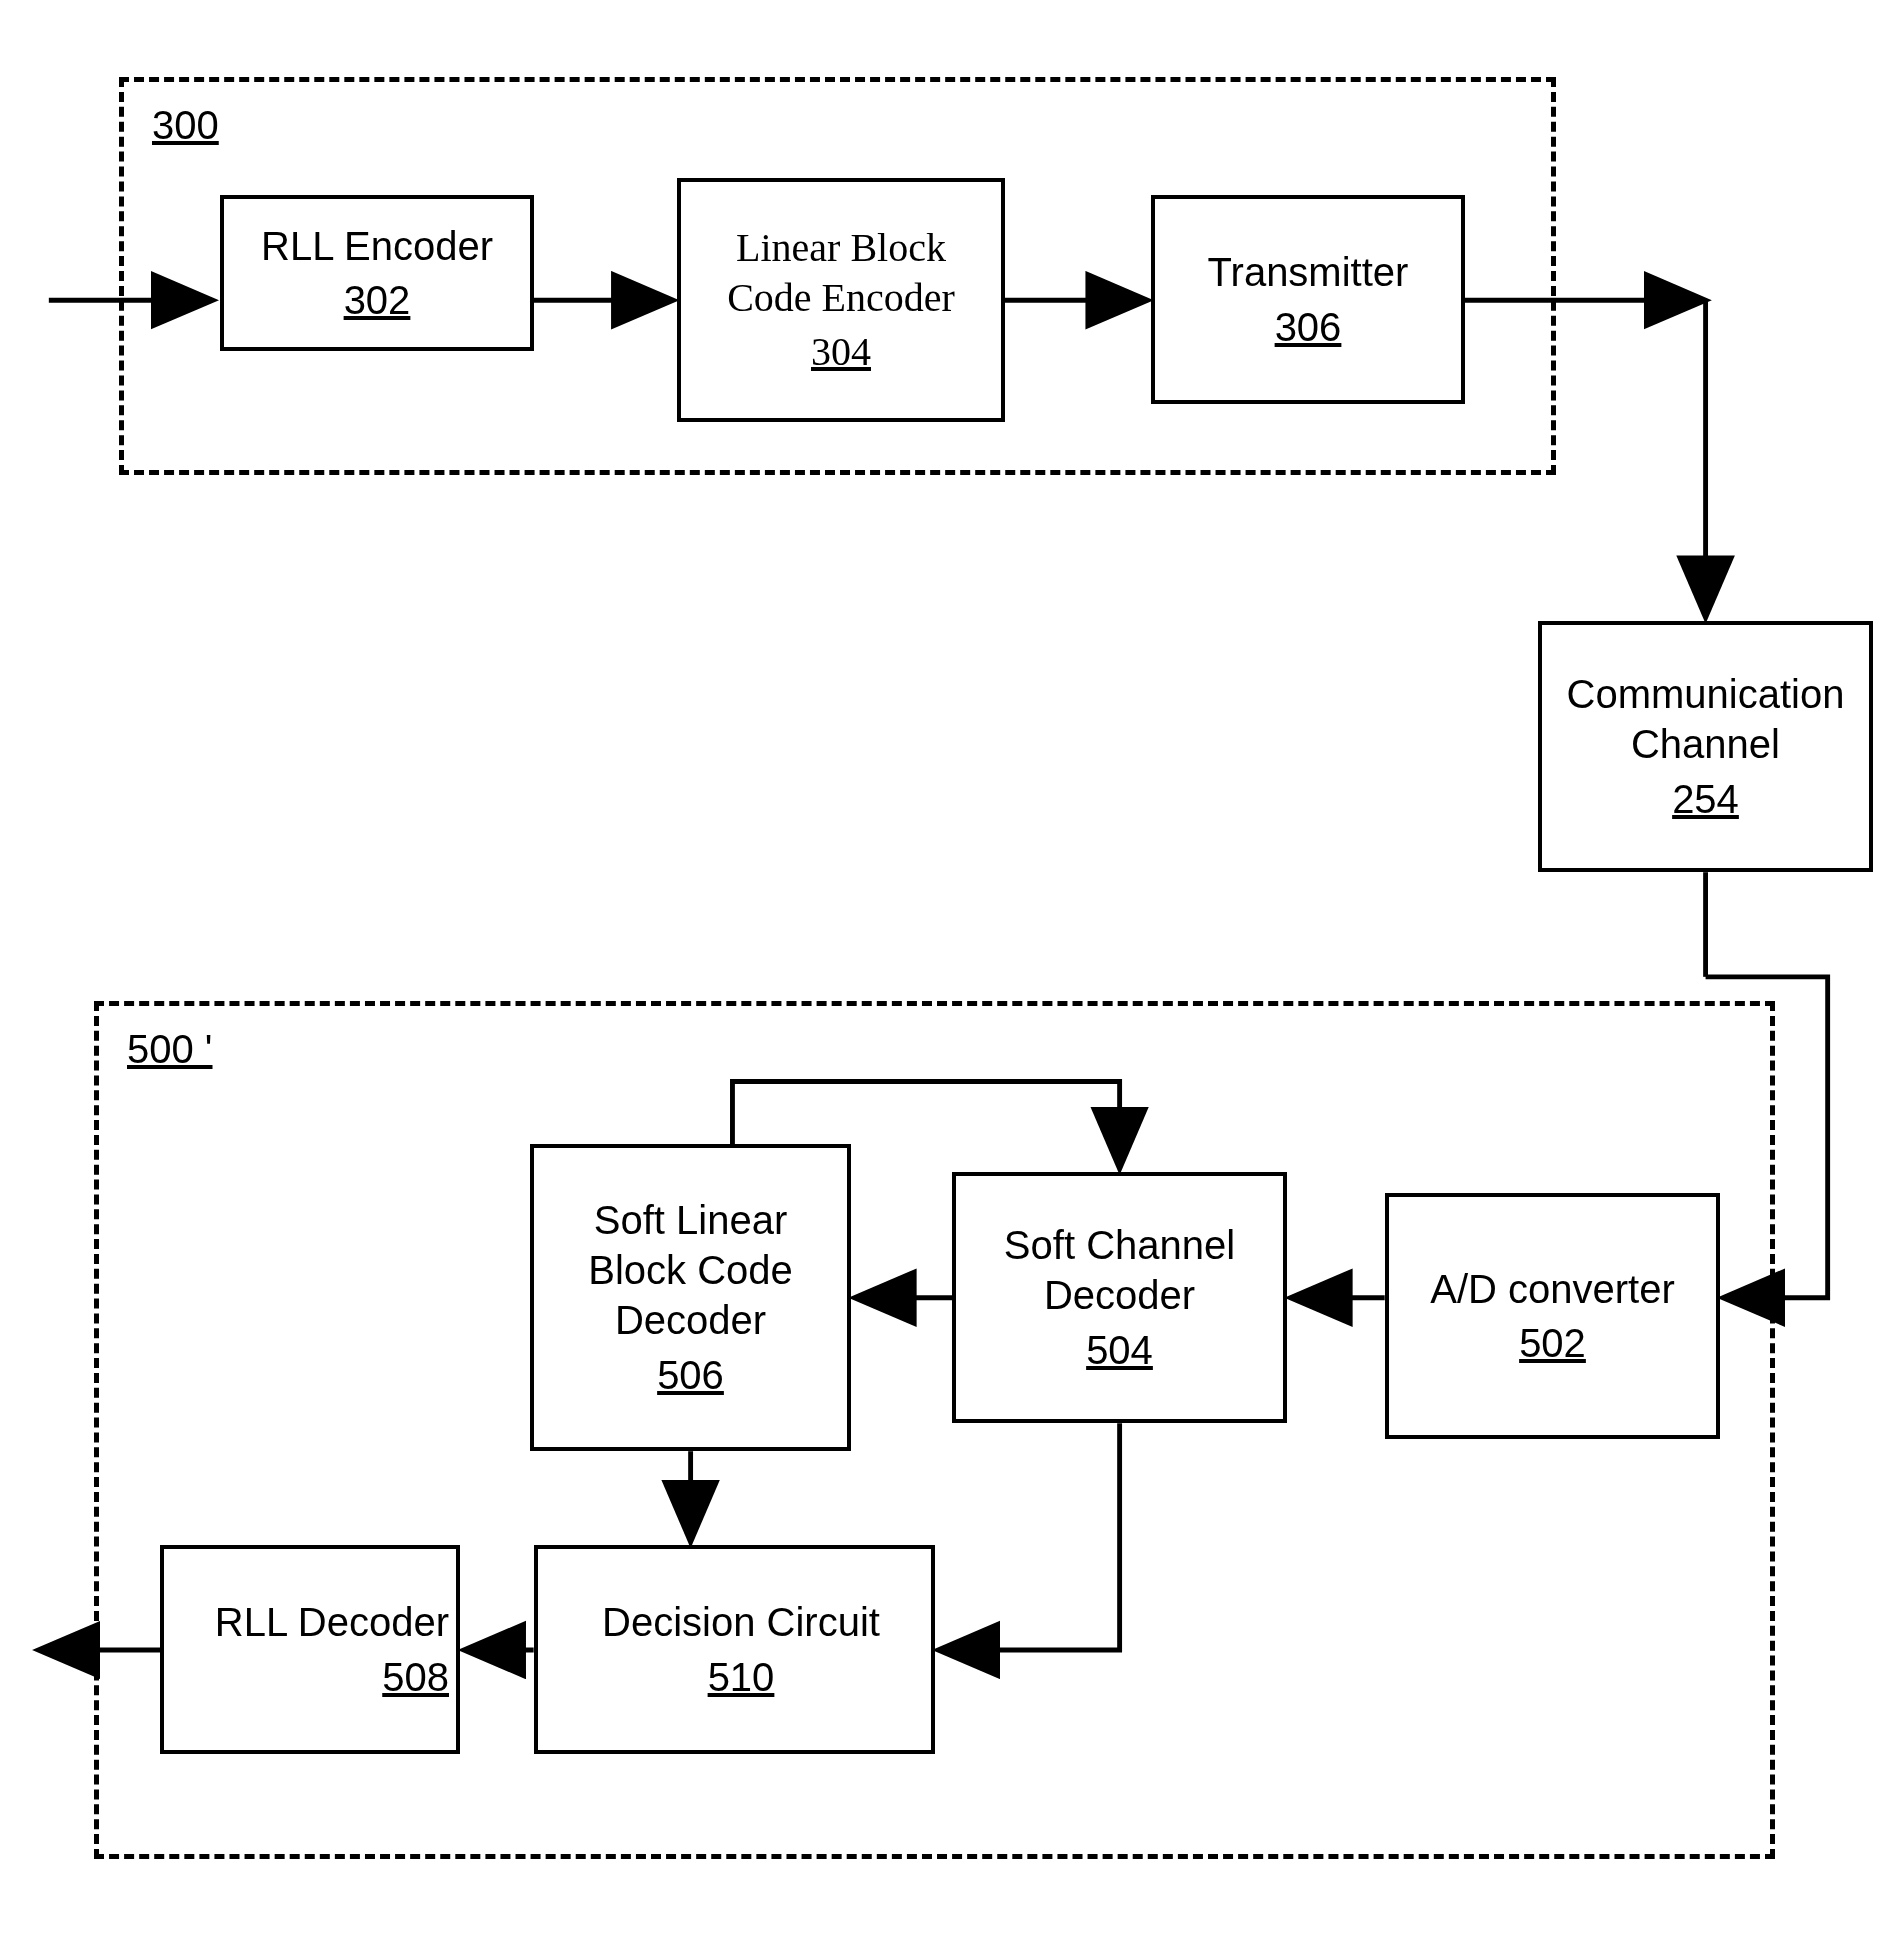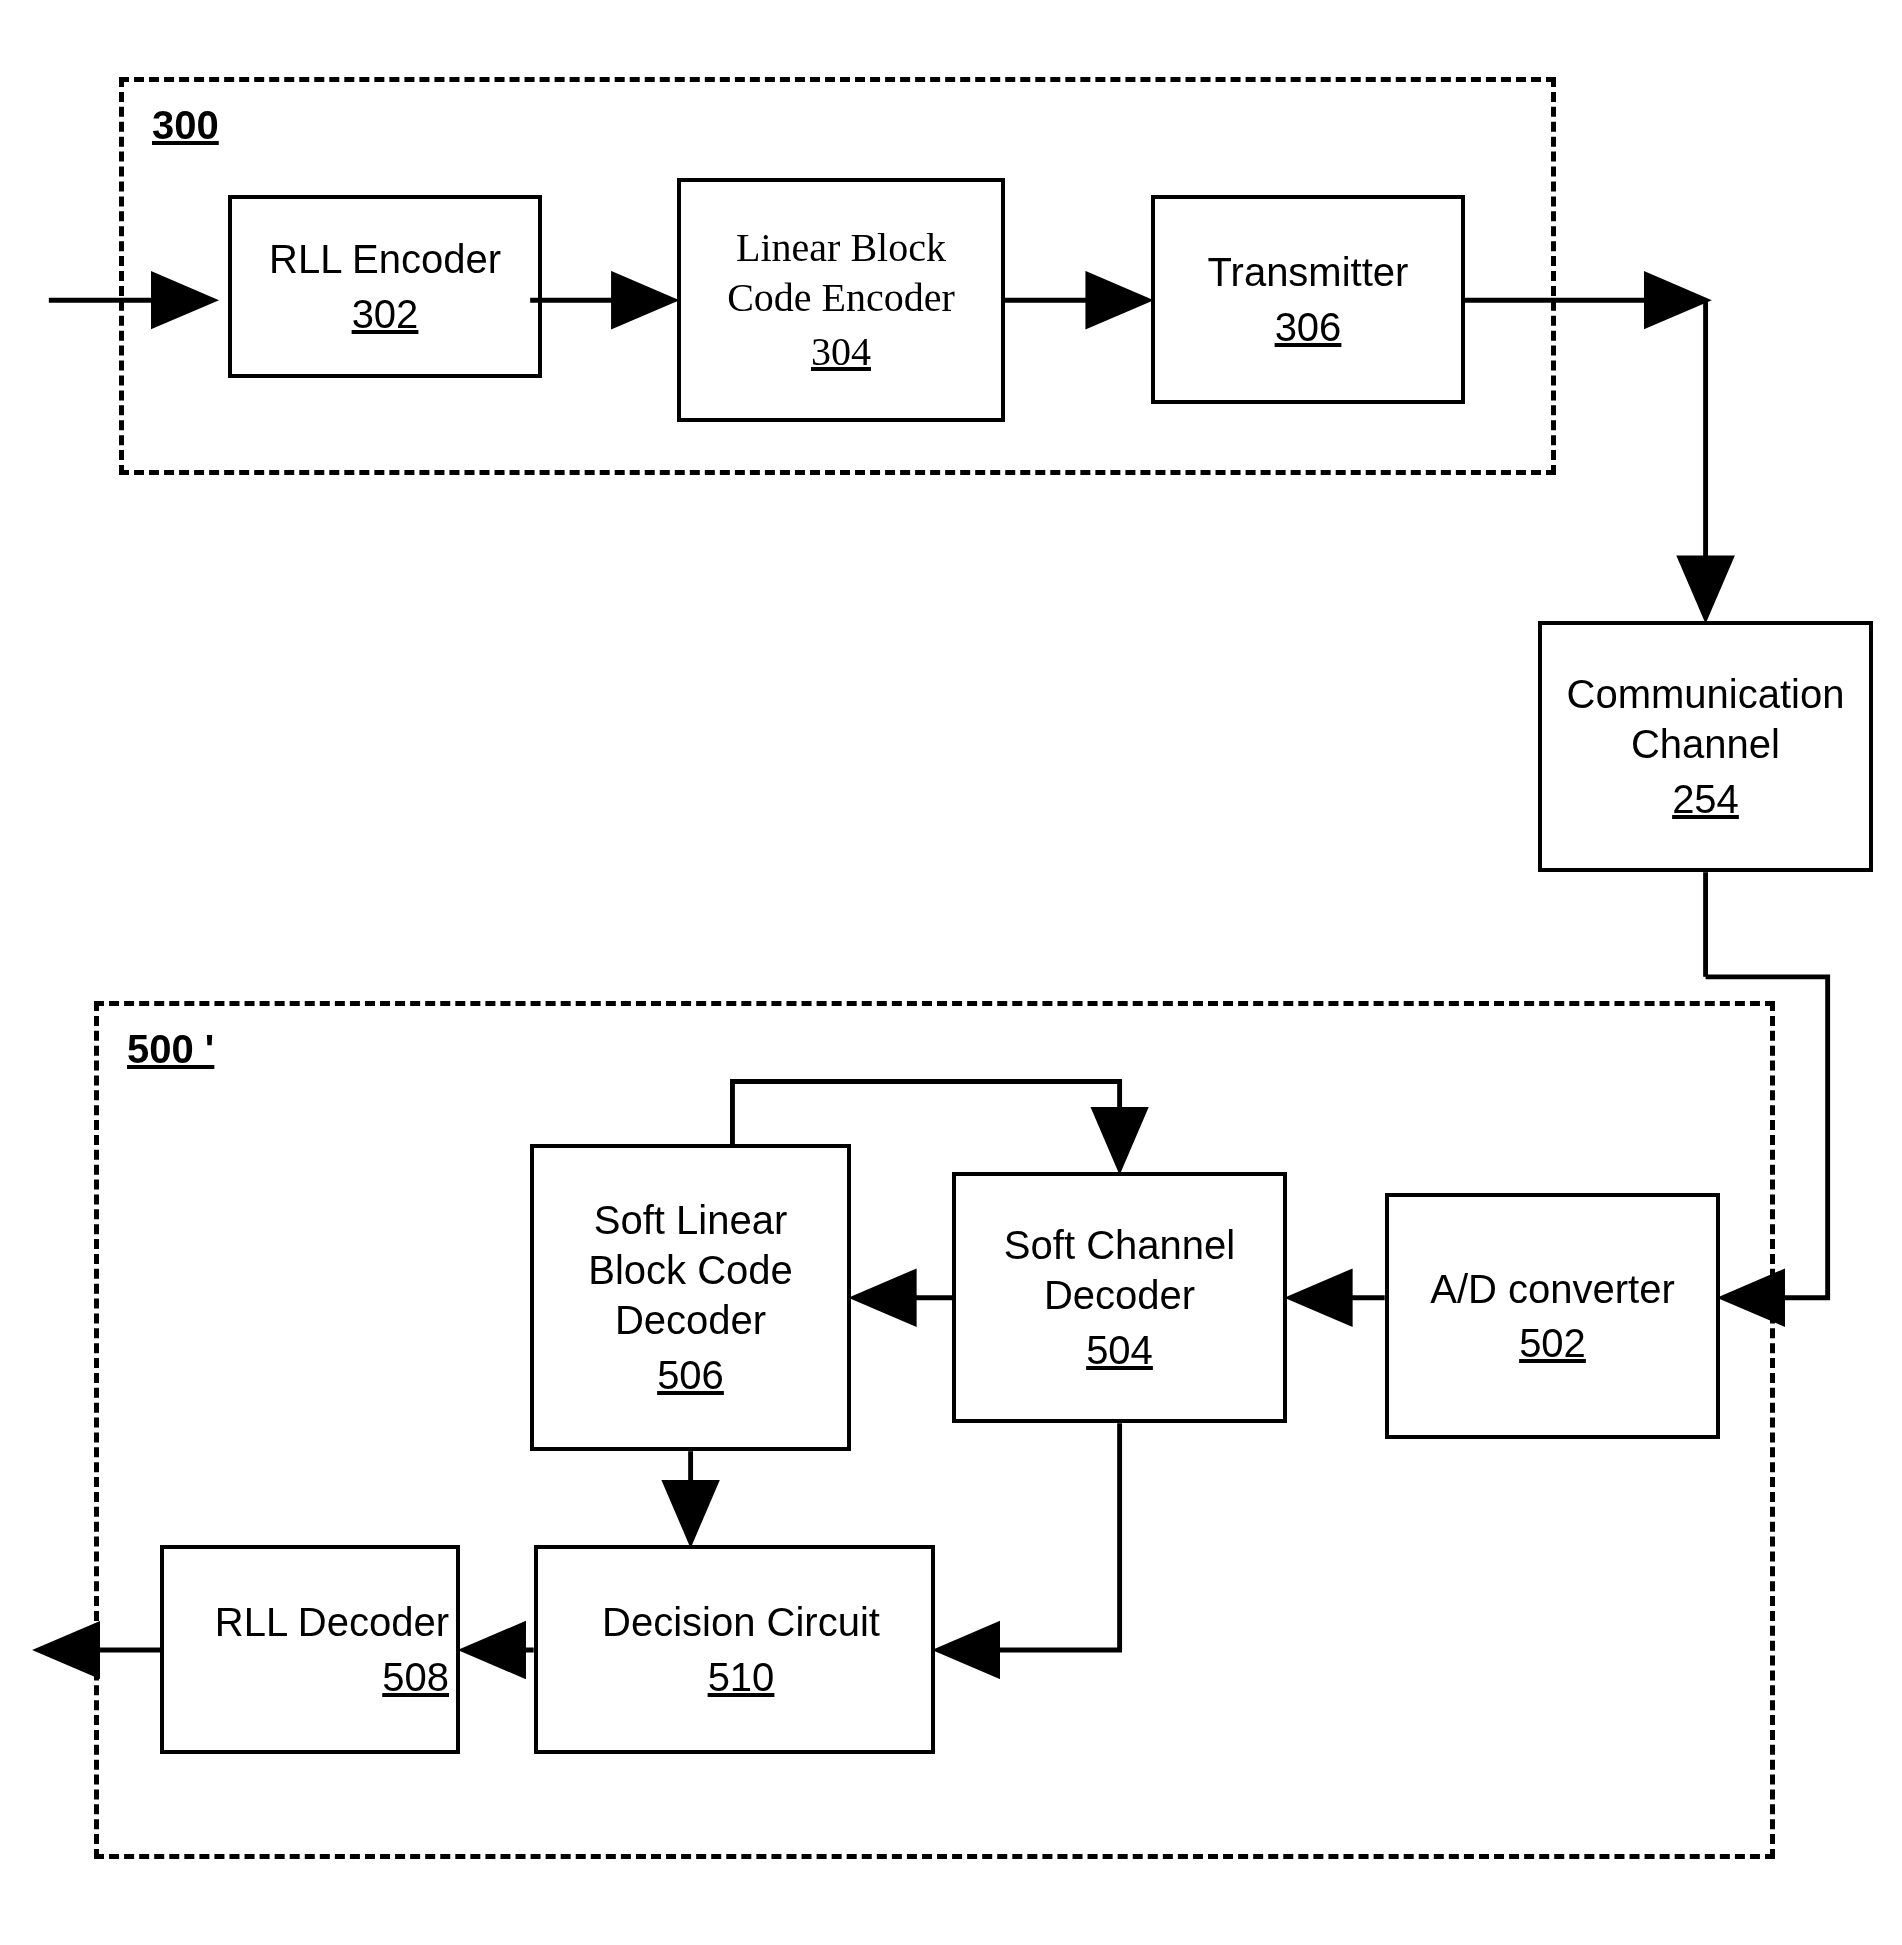--- a/index.html
+++ b/index.html
@@ -17,21 +17,21 @@
   }
   .dashed-group {
     position: absolute;
     border: 5.6px dashed #000;
     background: #fff;
   }
   .group-label {
     position: absolute;
     font-size: 40px;
     text-decoration: underline;
-    font-weight: 700;
+    font-weight: 400;
   }
   .block {
     position: absolute;
     border: 4.9px solid #000;
     background: #fff;
     display: flex;
     flex-direction: column;
     align-items: center;
     justify-content: center;
     text-align: center;
@@ -63,21 +63,21 @@
 <div class="canvas">
 
   <div class="dashed-group" style="left:119px; top:77px; width:1437px; height:398px;">
     <div class="group-label" style="left:28px; top:21px;">300</div>
   </div>
 
   <div class="dashed-group" style="left:94px; top:1001px; width:1681px; height:858px;">
     <div class="group-label" style="left:28px; top:21px;">500 '</div>
   </div>
 
-  <div class="block" style="left:228px; top:195px; width:314px; height:183px;">
+  <div class="block" style="left:220px; top:195px; width:314px; height:156px;">
     <div>RLL Encoder</div>
     <div class="num">302</div>
   </div>
 
   <div class="block" style="left:677px; top:178px; width:328px; height:244px;font-family:Liberation Serif, serif;">
     <div>Linear Block</div>
     <div>Code Encoder</div>
     <div class="num">304</div>
   </div>
 

